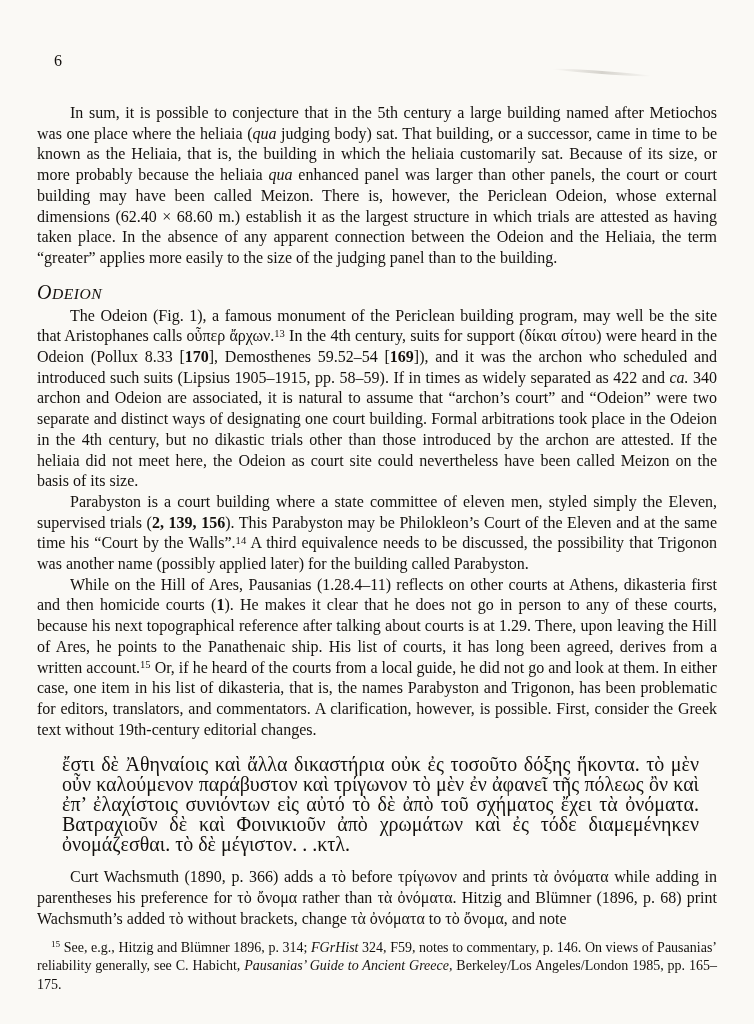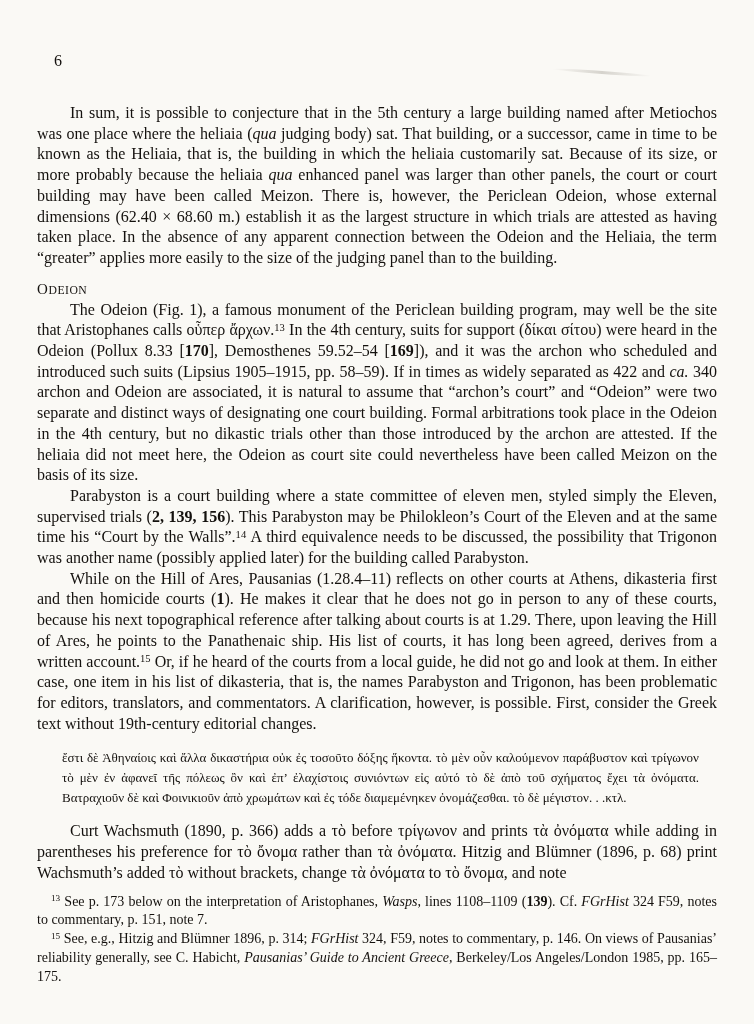--- a/index.html
+++ b/index.html
@@ -40,28 +40,29 @@
   .body-par {
     margin: 0;
     font-size: 16px;
     line-height: 20.7px;
     text-align: justify;
     text-indent: 33px;
   }
   .body-par.first { margin-top: 30px; }
   .section-heading {
     margin: 12px 0 2px;
-    font-size: 15px;
+    font-size: 20px;
     font-weight: normal;
     letter-spacing: 0.6px;
+    font-style: italic;
   }
   .seg-sc { font-size: 0.78em; letter-spacing: 0.5px; }
   .greek-quote {
     margin: 14px 18px 13px 25px;
-    font-size: 13px;
+    font-size: 20px;
     line-height: 20px;
     text-align: justify;
   }
   .footnotes { margin-top: 9px; }
   .footnote {
     margin: 0;
     font-size: 14px;
     line-height: 18.9px;
     text-align: justify;
     text-indent: 14px;
@@ -95,17 +96,16 @@
 
     <p class="body-par"><span>Parabyston is a court building where a state committee of eleven men, styled simply the Eleven, supervised trials (</span><span class="seg-b">2, 139, 156</span><span>). This Parabyston may be Philokleon’s Court of the Eleven and at the same time his “Court by the Walls”.</span><sup>14</sup><span> A third equivalence needs to be discussed, the possibility that Trigonon was another name (possibly applied later) for the building called Parabyston.</span></p>
     <p class="body-par"><span>While on the Hill of Ares, Pausanias (1.28.4–11) reflects on other courts at Athens, dikasteria first and then homicide courts (</span><span class="seg-b">1</span><span>). He makes it clear that he does not go in person to any of these courts, because his next topographical reference after talking about courts is at 1.29. There, upon leaving the Hill of Ares, he points to the Panathenaic ship. His list of courts, it has long been agreed, derives from a written account.</span><sup>15</sup><span> Or, if he heard of the courts from a local guide, he did not go and look at them. In either case, one item in his list of dikasteria, that is, the names Parabyston and Trigonon, has been problematic for editors, translators, and commentators. A clarification, however, is possible. First, consider the Greek text without 19th-century editorial changes.</span></p>
 
     <blockquote class="greek-quote"><span>ἔστι δὲ Ἀθηναίοις καὶ ἄλλα δικαστήρια οὐκ ἐς τοσοῦτο δόξης ἥκοντα. τὸ μὲν οὖν καλούμενον παράβυστον καὶ τρίγωνον τὸ μὲν ἐν ἀφανεῖ τῆς πόλεως ὂν καὶ ἐπ’ ἐλαχίστοις συνιόντων εἰς αὐτό τὸ δὲ ἀπὸ τοῦ σχήματος ἔχει τὰ ὀνόματα. Βατραχιοῦν δὲ καὶ Φοινικιοῦν ἀπὸ χρωμάτων καὶ ἐς τόδε διαμεμένηκεν ὀνομάζεσθαι. τὸ δὲ μέγιστον. . .κτλ.</span></blockquote>
 
     <p class="body-par"><span>Curt Wachsmuth (1890, p. 366) adds a τὸ before τρίγωνον and prints τὰ ὀνόματα while adding in parentheses his preference for τὸ ὄνομα rather than τὰ ὀνόματα. Hitzig and Blümner (1896, p. 68) print Wachsmuth’s added τὸ without brackets, change τὰ ὀνόματα to τὸ ὄνομα, and note</span></p>
   </main>
 
   <footer class="footnotes">
-    <p class="footnote"><sup>13</sup><span> See p. 173 below on the interpretation of Aristophanes, </span><span class="seg-i">Wasps</span><span>, lines 1108–1109 (</span><span class="seg-b">139</span><span>). Cf. </span><span class="seg-i">FGrHist</span><span> 324 F59, notes to commentary, p. 151, note 7.</span></p>
     <p class="footnote"><sup>15</sup><span> See, e.g., Hitzig and Blümner 1896, p. 314; </span><span class="seg-i">FGrHist</span><span> 324, F59, notes to commentary, p. 146. On views of Pausanias’ reliability generally, see C. Habicht, </span><span class="seg-i">Pausanias’ Guide to Ancient Greece</span><span>, Berkeley/Los Angeles/London 1985, pp. 165–175.</span></p>
   </footer>
 
 </div>
 
 </body></html>

